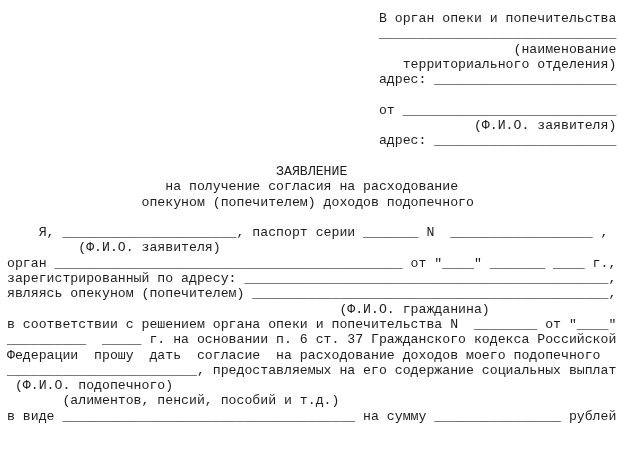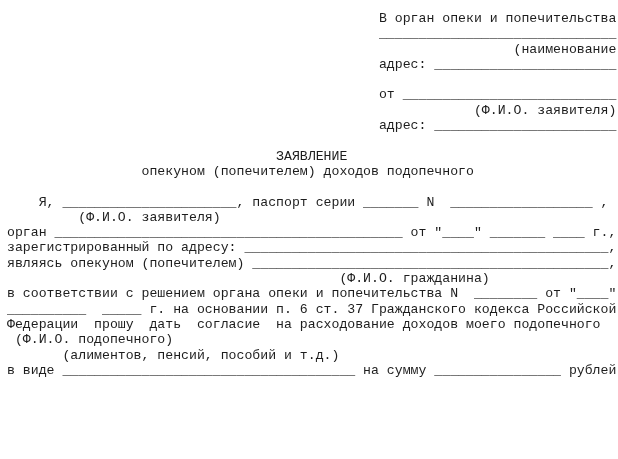--- a/index.html
+++ b/index.html
@@ -29,44 +29,47 @@
 </style>
 </head>
 <body>
 
 <div class="doc">
 
   <section>
     <div class="line">                                               В орган опеки и попечительства</div>
     <div class="line">                                               ______________________________</div>
     <div class="line">                                                                (наименование</div>
+    <div class="line">                                                  территориального отделения)</div>
     <div class="line">                                               адрес: _______________________</div>
     <div class="line"></div>
     <div class="line">                                               от ___________________________</div>
     <div class="line">                                                           (Ф.И.О. заявителя)</div>
     <div class="line">                                               адрес: _______________________</div>
   </section>
 
   <div class="line"></div>
 
   <section>
     <div class="line">                                  ЗАЯВЛЕНИЕ</div>
+    <div class="line">                    на получение согласия на расходование</div>
     <div class="line">                 опекуном (попечителем) доходов подопечного</div>
   </section>
 
   <div class="line"></div>
 
   <section>
     <div class="line">    Я, ______________________, паспорт серии _______ N  __________________ ,</div>
     <div class="line">         (Ф.И.О. заявителя)</div>
     <div class="line">орган ____________________________________________ от "____" _______ ____ г.,</div>
     <div class="line">зарегистрированный по адресу: ______________________________________________,</div>
     <div class="line">являясь опекуном (попечителем) _____________________________________________,</div>
     <div class="line">                                          (Ф.И.О. гражданина)</div>
     <div class="line">в соответствии с решением органа опеки и попечительства N  ________ от "____"</div>
     <div class="line">__________  _____ г. на основании п. 6 ст. 37 Гражданского кодекса Российской</div>
     <div class="line">Федерации  прошу  дать  согласие  на расходование доходов моего подопечного</div>
+    <div class="line">________________________, предоставляемых на его содержание социальных выплат</div>
     <div class="line"> (Ф.И.О. подопечного)</div>
     <div class="line">       (алиментов, пенсий, пособий и т.д.)</div>
     <div class="line">в виде _____________________________________ на сумму ________________ рублей</div>
   </section>
 
 </div>
 
 </body></html>

